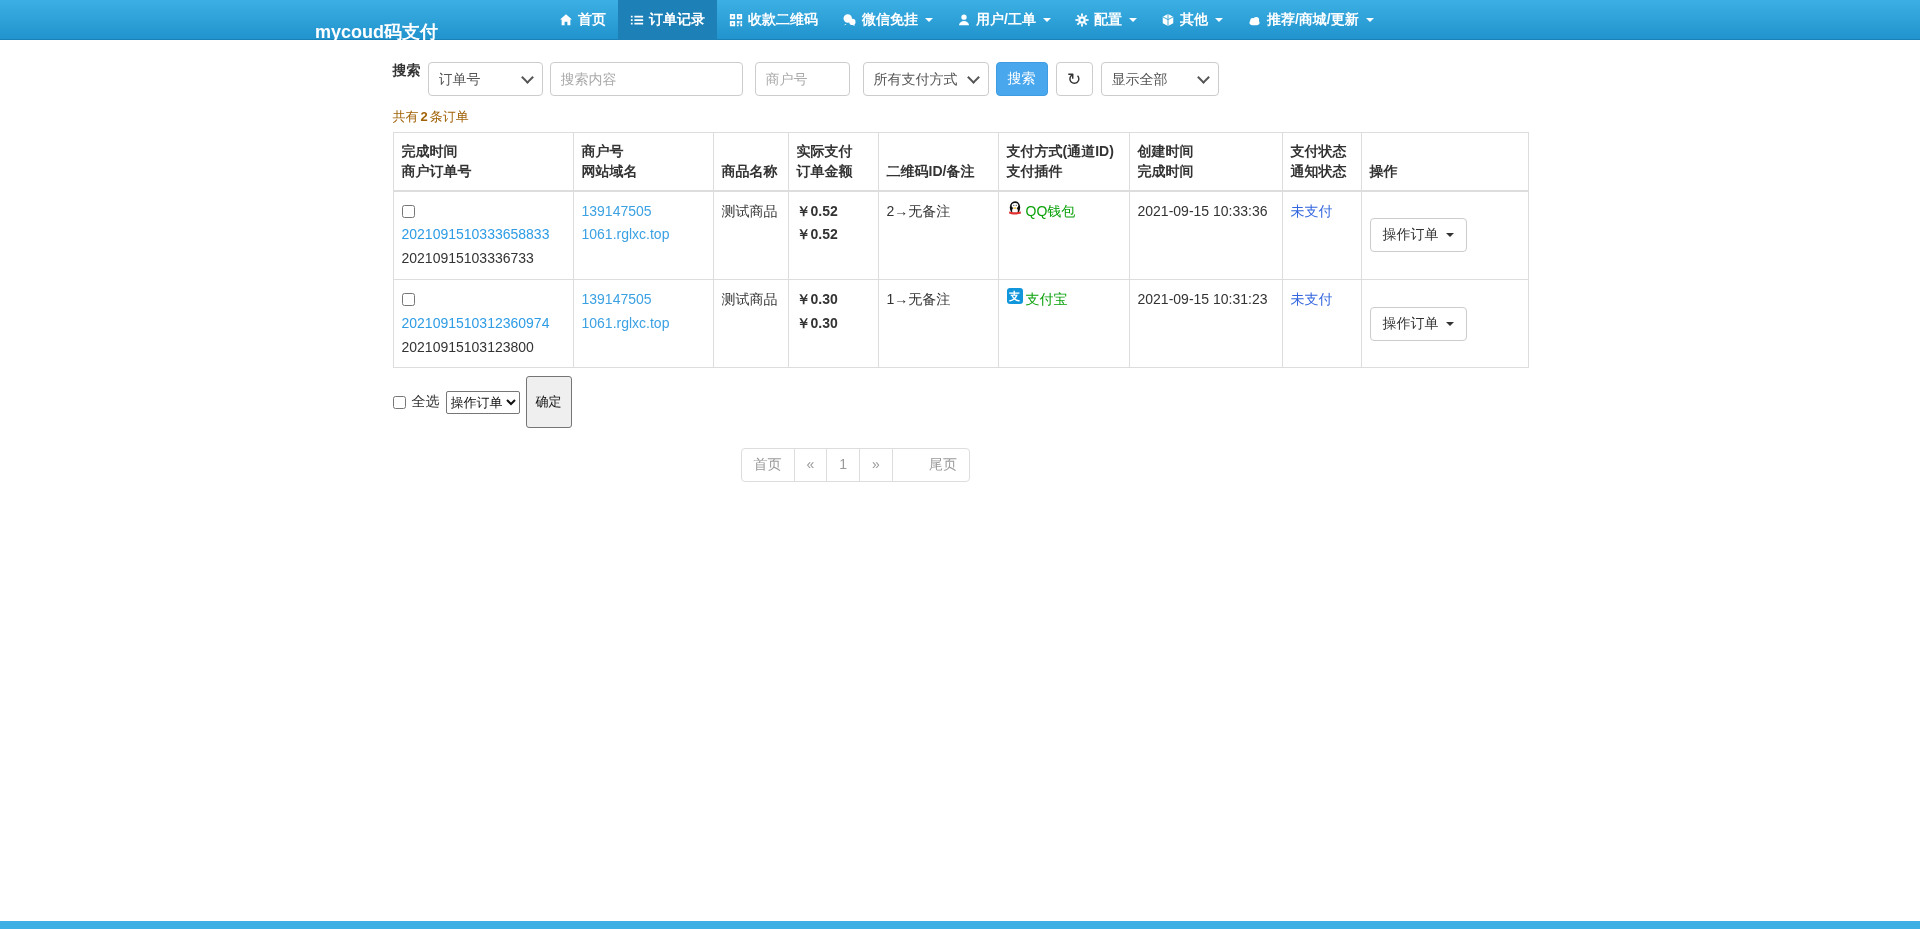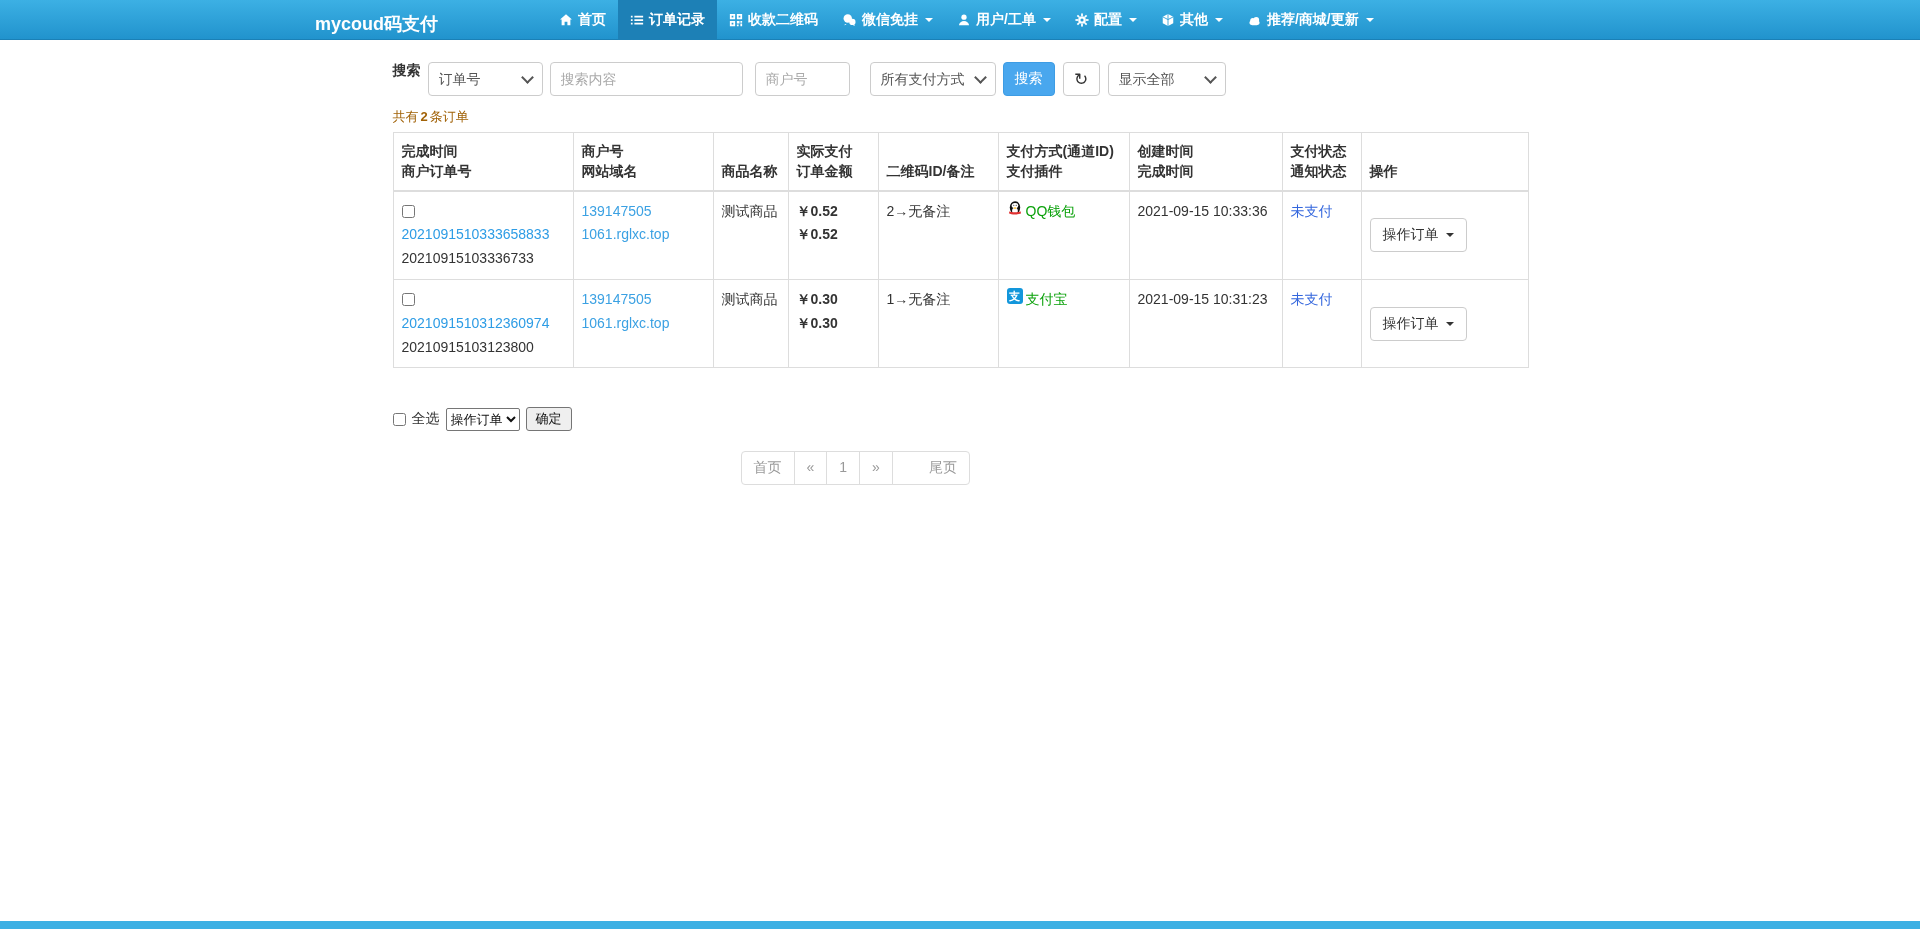--- a/index.html
+++ b/index.html
@@ -9,21 +9,21 @@
     background:#fff; color:#333;
     font-family:"Liberation Sans","DejaVu Sans",sans-serif; font-size:14px;
   }
   
   .navbar {
     height:40px; position:relative;
     background:linear-gradient(180deg,#3cb0e4 0%,#2193cd 100%);
     border-bottom:1px solid #1a80b6;
   }
   .brand {
-    position:absolute; left:315px; top:4px; line-height:40px;
+    position:absolute; left:315px; top:12px; line-height:40px;
     color:#fff; font-size:18px; font-weight:bold; text-decoration:none;
   }
   .nav-menu { position:absolute; left:547px; top:0; height:40px; display:flex; }
   .nav-item {
     display:flex; align-items:center; gap:5px; padding:0 12px; height:40px;
     color:#fff; font-weight:bold; font-size:14px; cursor:pointer; text-decoration:none;
   }
   .nav-item.active { background:#1d80b6; }
   .nav-item svg { display:block; }
   .caret-w { width:0; height:0; border-left:4px solid transparent; border-right:4px solid transparent; border-top:4px solid #fff; margin-left:2px; }
@@ -85,28 +85,28 @@
   }
   .qq-badge { width:16px; height:16px; flex:0 0 16px; }
   .row-check { margin:0 4px 0 0; vertical-align:-2px; }
   .action-btn {
     background:#fff; border:1px solid #ccc; border-radius:4px; cursor:pointer;
     padding:7px 12px; font-size:14px; color:#333; font-family:inherit;
     display:inline-flex; align-items:center; gap:7px;
   }
   .caret-d { width:0; height:0; border-left:4px solid transparent; border-right:4px solid transparent; border-top:4px solid #333; }
   
-  .bulk-row { margin-top:39px; display:flex; align-items:center; gap:6px; font-size:14px; }
+  .bulk-row { margin-top:8px; display:flex; align-items:center; gap:6px; font-size:14px; }
   .bulk-row select {
     height:23px; font-size:13px; font-family:inherit; color:#111;
     border:1px solid #767676; border-radius:2px; background:#fff;
   }
   .btn-confirm {
     border:1px solid #757575; background:#efefef; border-radius:3px; cursor:pointer;
-    padding:2px 9px; font-size:13px; font-family:inherit; color:#111;
+    padding:16px 9px; font-size:13px; font-family:inherit; color:#111;
   }
   
   .pager-wrap { margin-top:20px; }
   .pager { display:inline-flex; margin-left:348px; }
   .pager a {
     padding:7px 12px; border:1px solid #ddd; margin-left:-1px;
     color:#999; background:#fff; font-size:14px; text-decoration:none;
   }
   .pager a:first-child { border-radius:4px 0 0 4px; margin-left:0; }
   .pager a:last-child { border-radius:0 4px 4px 0;padding-left:36px; }
@@ -211,21 +211,21 @@
 <div class="container">
 
 
   <div class="search-row">
     <span class="lbl">搜索</span>
     <span class="sel" style="width:115px">
       <select><option>订单号</option></select>
     </span>
     <input class="txt" style="width: 193px;" type="text" placeholder="搜索内容">
     <input class="txt" style="width: 95px; margin-left: 5px;" type="text" placeholder="商户号">
-    <span class="sel" style="width:126px;margin-left:13px">
+    <span class="sel" style="width:126px;margin-left:6px">
       <select><option>所有支付方式</option></select>
     </span>
     <button class="btn-search">搜索</button>
     <button class="btn-refresh"><span>↻</span></button>
     <span class="sel" style="width:118px">
       <select><option>显示全部</option></select>
     </span>
   </div>
 
   <div class="summary">

